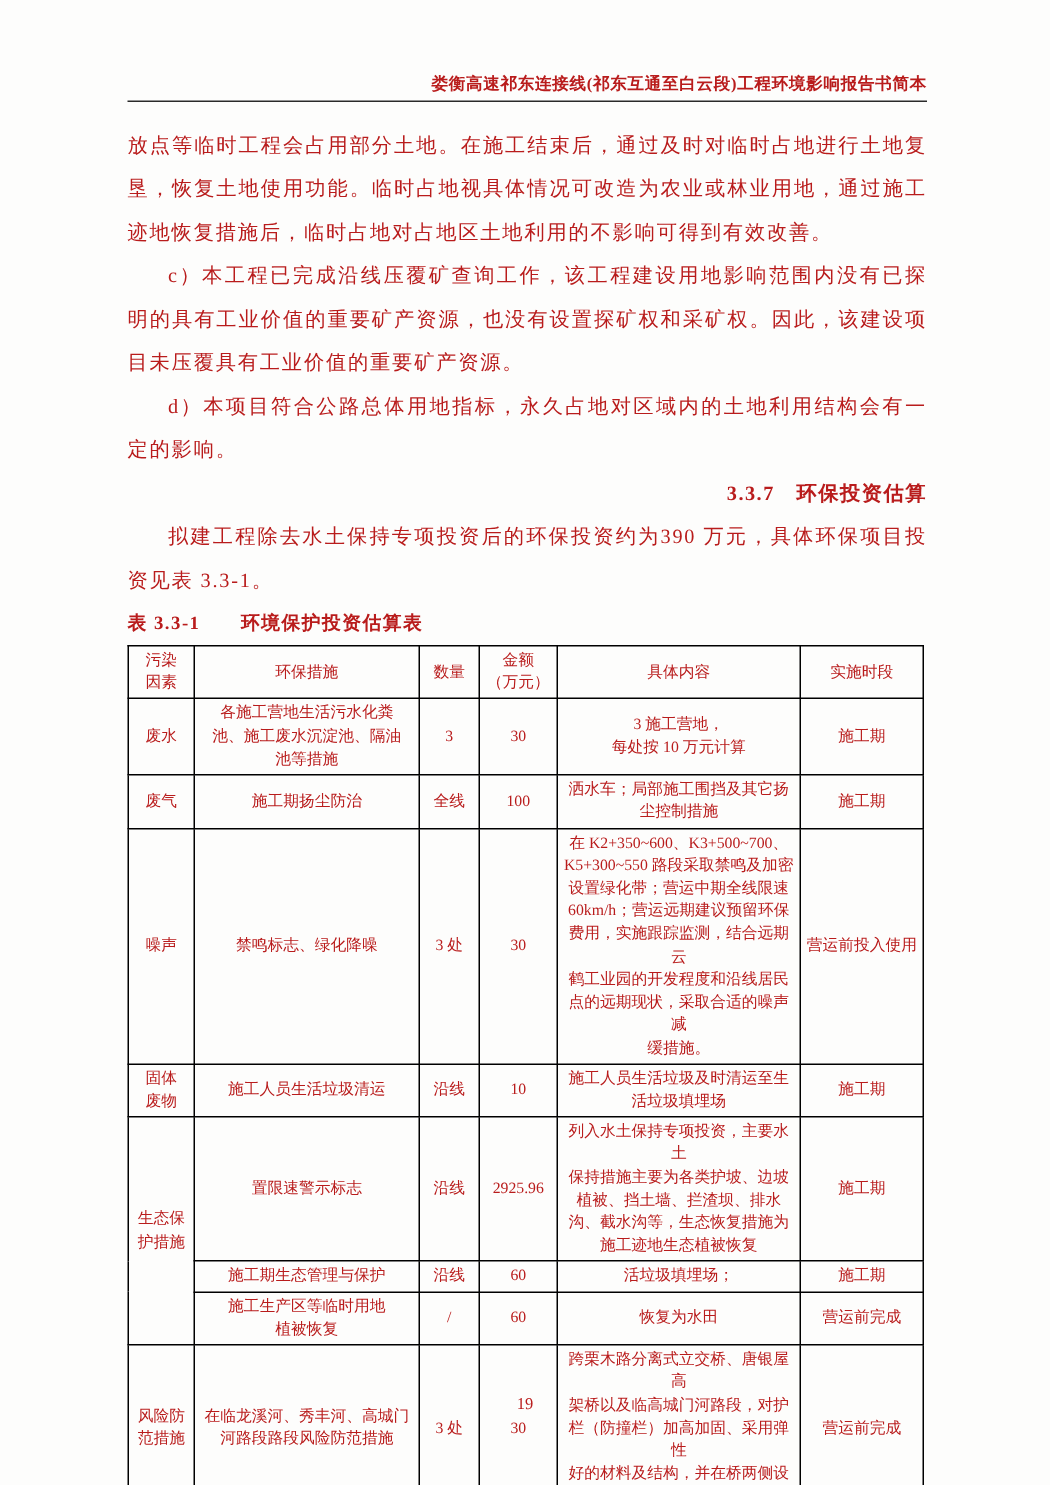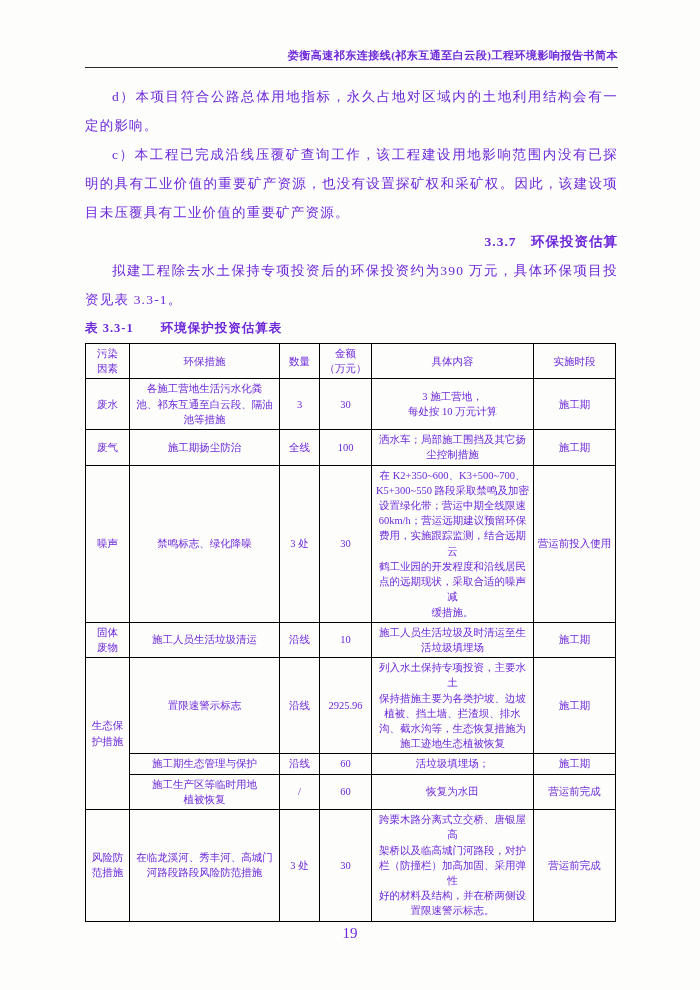--- a/index.html
+++ b/index.html
@@ -4,21 +4,21 @@
 <style>
   html, body { margin: 0; padding: 0; background: #e8e8e8; }
   .page {
     position: relative;
     width: 700px;
     height: 990px;
     margin: 0 auto;
     background: #fdfdfc;
     overflow: hidden;
     font-family: "Liberation Serif", "DejaVu Serif", serif;
-    color: #6d28d9;
+    color: #b91c1c;
   }
   .content {
     position: absolute;
     left: 85px;
     top: 48px;
     width: 533px;
   }
   .doc-header {
     text-align: right;
     font-size: 11px;
@@ -73,33 +73,34 @@
   col.c-qty     { width: 40px; }
   col.c-amount  { width: 52px; }
   col.c-content { width: 162px; }
   col.c-period  { width: 82px; }
   .page-number {
     position: absolute;
     bottom: 48px;
     left: 0;
     width: 100%;
     text-align: center;
-    font-size: 15px;
+    font-size: 11px;
   }
 </style>
 </head>
 <body>
 
 <div class="page">
   <div class="content">
 
     <div class="doc-header">娄衡高速祁东连接线(祁东互通至白云段)工程环境影响报告书简本</div>
 
+    <p class="para">放点等临时工程会占用部分土地。在施工结束后，通过及时对临时占地进行土地复垦，恢复土地使用功能。临时占地视具体情况可改造为农业或林业用地，通过施工迹地恢复措施后，临时占地对占地区土地利用的不影响可得到有效改善。</p>
+    <p class="para indent">c）本工程已完成沿线压覆矿查询工作，该工程建设用地影响范围内没有已探明的具有工业价值的重要矿产资源，也没有设置探矿权和采矿权。因此，该建设项目未压覆具有工业价值的重要矿产资源。</p>
     <p class="para indent">d）本项目符合公路总体用地指标，永久占地对区域内的土地利用结构会有一定的影响。</p>
-    <p class="para indent">c）本工程已完成沿线压覆矿查询工作，该工程建设用地影响范围内没有已探明的具有工业价值的重要矿产资源，也没有设置探矿权和采矿权。因此，该建设项目未压覆具有工业价值的重要矿产资源。</p>
 
     <h3 class="section-heading">3.3.7　环保投资估算</h3>
 
     <p class="para indent">拟建工程除去水土保持专项投资后的环保投资约为390 万元，具体环保项目投资见表 3.3-1。</p>
 
     <div class="table-caption">表 3.3-1　　环境保护投资估算表</div>
 
     <table class="inv">
       <colgroup>
         <col class="c-factor">
@@ -118,21 +119,21 @@
           <th>金额
 （万元）</th>
           <th>具体内容</th>
           <th>实施时段</th>
         </tr>
       </thead>
       <tbody>
         <tr>
           <td>废水</td>
           <td>各施工营地生活污水化粪
-池、祁东互通至白云段、隔油
+池、施工废水沉淀池、隔油
 池等措施</td>
           <td>3</td>
           <td>30</td>
           <td>3 施工营地，
 每处按 10 万元计算</td>
           <td>施工期</td>
         </tr>
         <tr>
           <td>废气</td>
           <td>施工期扬尘防治</td>

